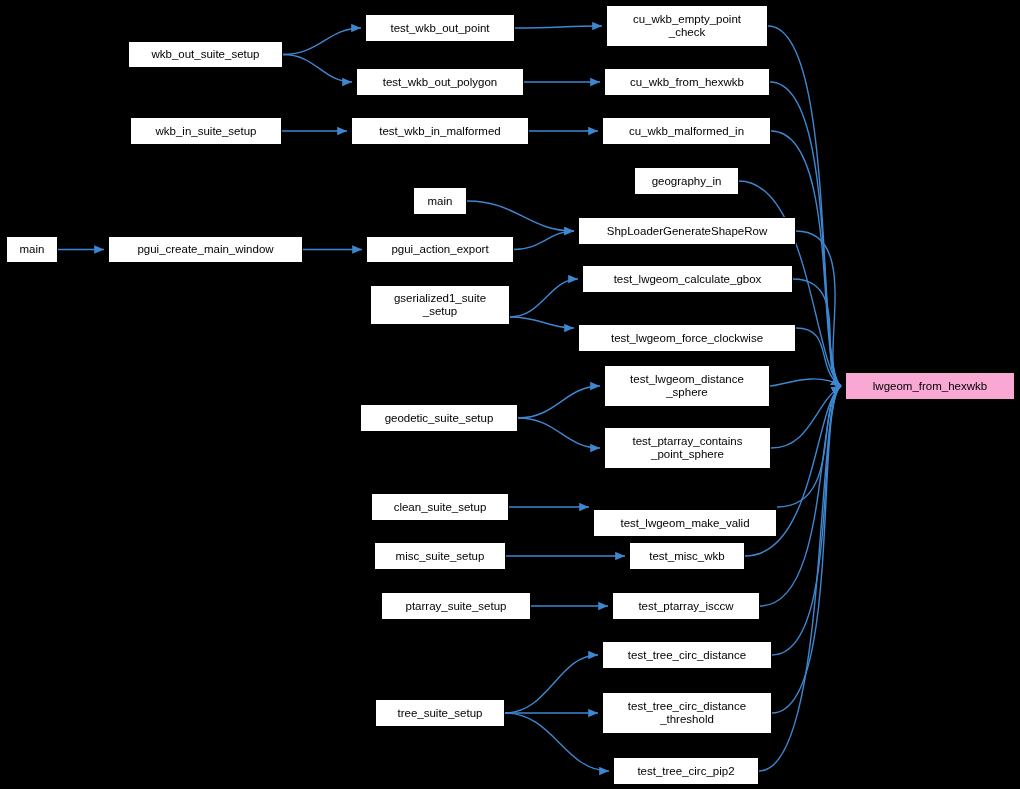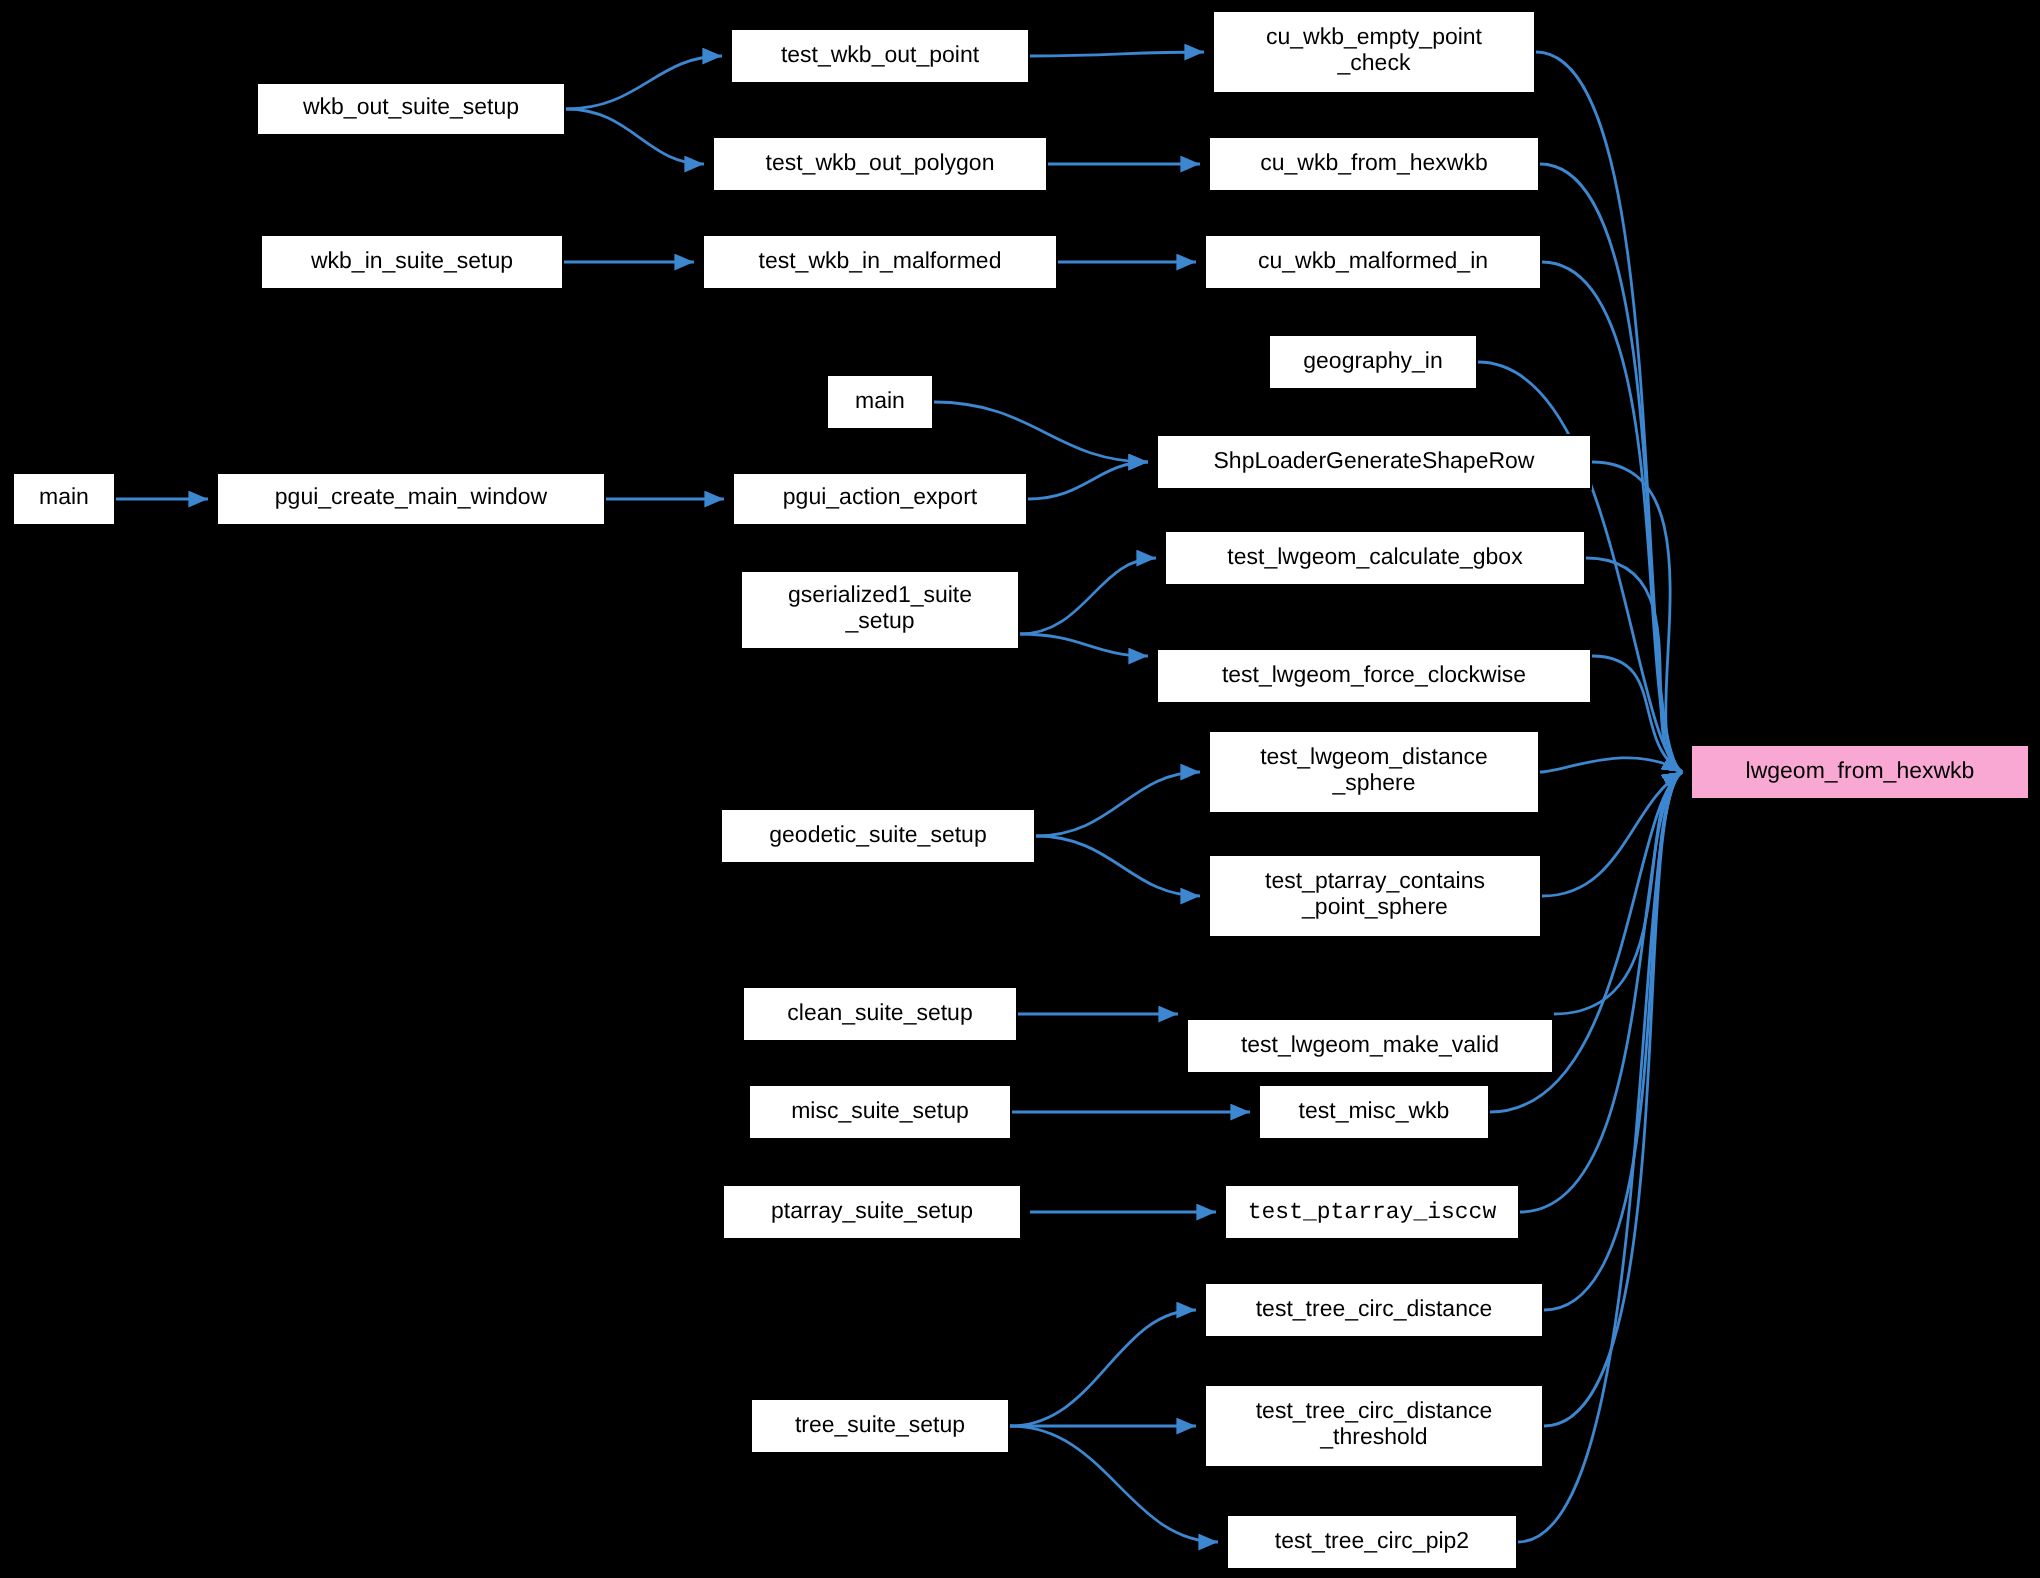--- a/index.html
+++ b/index.html
@@ -98,36 +98,36 @@
       <div class="node" style="left: 365px; top: 14px; width: 150px; height: 28px;">test_wkb_out_point</div>
       <div class="node" style="left: 356px; top: 68px; width: 168px; height: 28px;">test_wkb_out_polygon</div>
       <div class="node" style="left: 351px; top: 117px; width: 178px; height: 28px;">test_wkb_in_malformed</div>
       <div class="node" style="left: 413px; top: 187px; width: 54px; height: 28px;">main</div>
       <div class="node" style="left: 366px; top: 236px; width: 148px; height: 27px;">pgui_action_export</div>
       <div class="node" style="left: 370px; top: 285px; width: 140px; height: 40px;">gserialized1_suite
 _setup</div>
       <div class="node" style="left: 360px; top: 404px; width: 158px; height: 28px;">geodetic_suite_setup</div>
       <div class="node" style="left: 371px; top: 493px; width: 138px; height: 28px;">clean_suite_setup</div>
       <div class="node" style="left: 374px; top: 542px; width: 132px; height: 28px;">misc_suite_setup</div>
-      <div class="node" style="left: 361px; top: 592px; width: 150px; height: 28px;">ptarray_suite_setup</div>
+      <div class="node" style="left: 381px; top: 592px; width: 150px; height: 28px;">ptarray_suite_setup</div>
       <div class="node" style="left: 375px; top: 699px; width: 130px; height: 28px;">tree_suite_setup</div>
       <div class="node" style="left: 606px; top: 5px; width: 162px; height: 42px;">cu_wkb_empty_point
 _check</div>
       <div class="node" style="left: 604px; top: 68px; width: 166px; height: 28px;">cu_wkb_from_hexwkb</div>
       <div class="node" style="left: 602px; top: 117px; width: 169px; height: 28px;">cu_wkb_malformed_in</div>
       <div class="node" style="left: 634px; top: 167px; width: 105px; height: 28px;">geography_in</div>
       <div class="node" style="left: 578px; top: 217px; width: 218px; height: 28px;">ShpLoaderGenerateShapeRow</div>
       <div class="node" style="left: 582px; top: 265px; width: 211px; height: 28px; text-align: right;">test_lwgeom_calculate_gbox</div>
       <div class="node" style="left: 578px; top: 324px; width: 218px; height: 28px; text-align: center;">test_lwgeom_force_clockwise</div>
       <div class="node" style="left: 604px; top: 365px; width: 166px; height: 42px;">test_lwgeom_distance
 _sphere</div>
       <div class="node" style="left: 604px; top: 427px; width: 167px; height: 42px;">test_ptarray_contains
 _point_sphere</div>
       <div class="node" style="left: 593px; top: 493px; width: 184px; height: 28px; margin-top: 16px;">test_lwgeom_make_valid</div>
       <div class="node" style="left: 629px; top: 542px; width: 116px; height: 28px;">test_misc_wkb</div>
-      <div class="node" style="left: 612px; top: 592px; width: 148px; height: 28px; font-family: Liberation Mono, monospace;">test_ptarray_isccw</div>
+      <div class="node" style="left: 612px; top: 592px; width: 148px; height: 28px;">test_ptarray_isccw</div>
       <div class="node" style="left: 602px; top: 641px; width: 170px; height: 28px;">test_tree_circ_distance</div>
       <div class="node" style="left: 602px; top: 692px; width: 170px; height: 42px;">test_tree_circ_distance
 _threshold</div>
       <div class="node" style="left: 613px; top: 757px; width: 146px; height: 28px;">test_tree_circ_pip2</div>
       <div class="node highlight" style="left: 845px; top: 372px; width: 170px; height: 28px;">lwgeom_from_hexwkb</div>
     </div>
 </div>
 
 </body></html>

